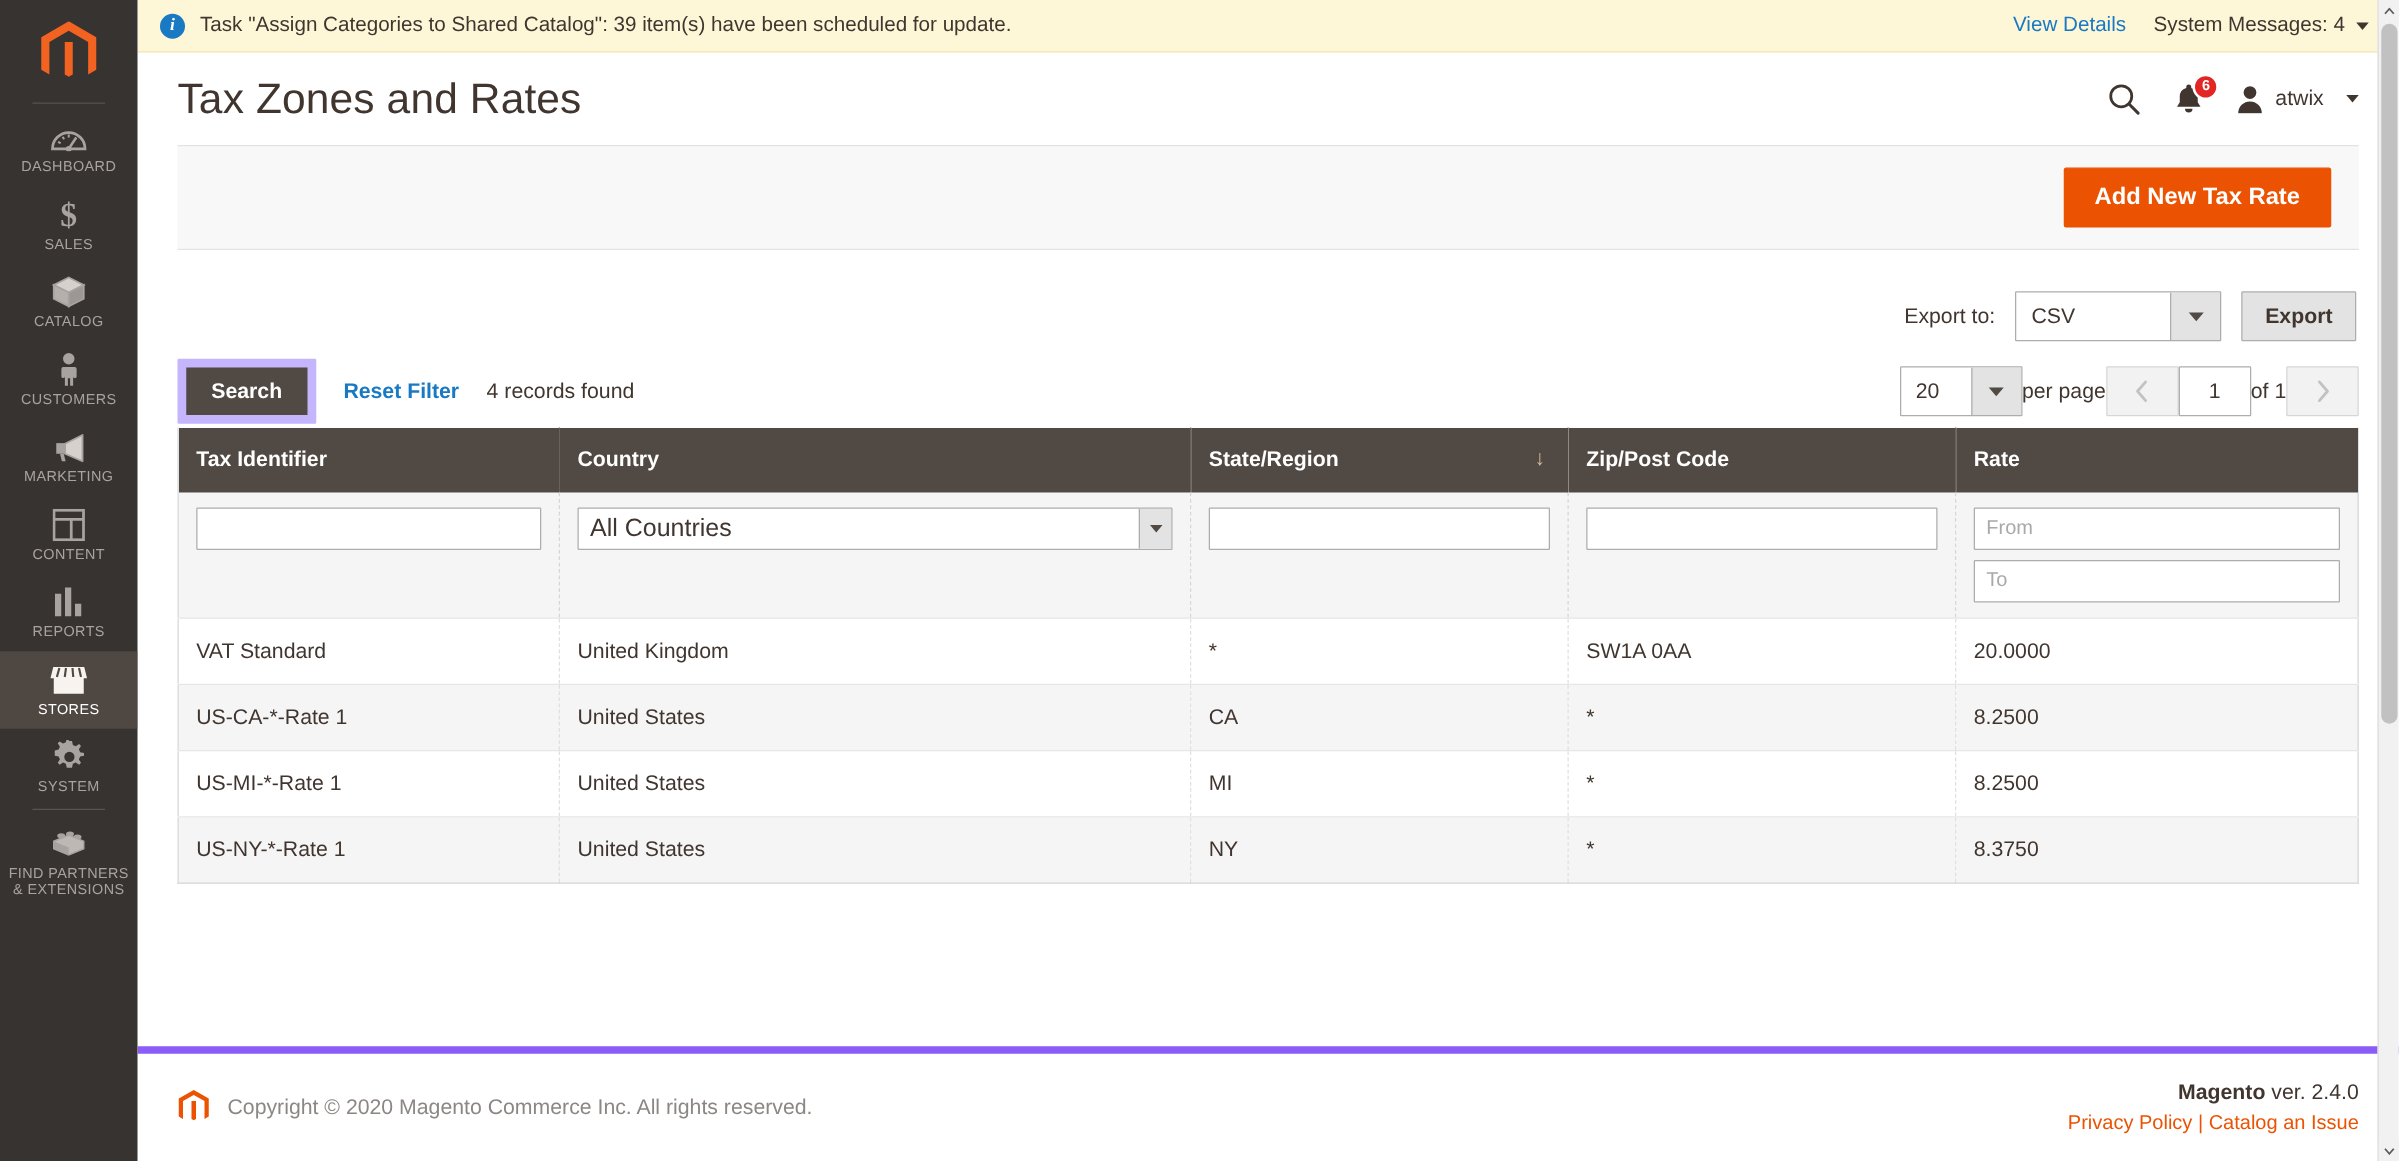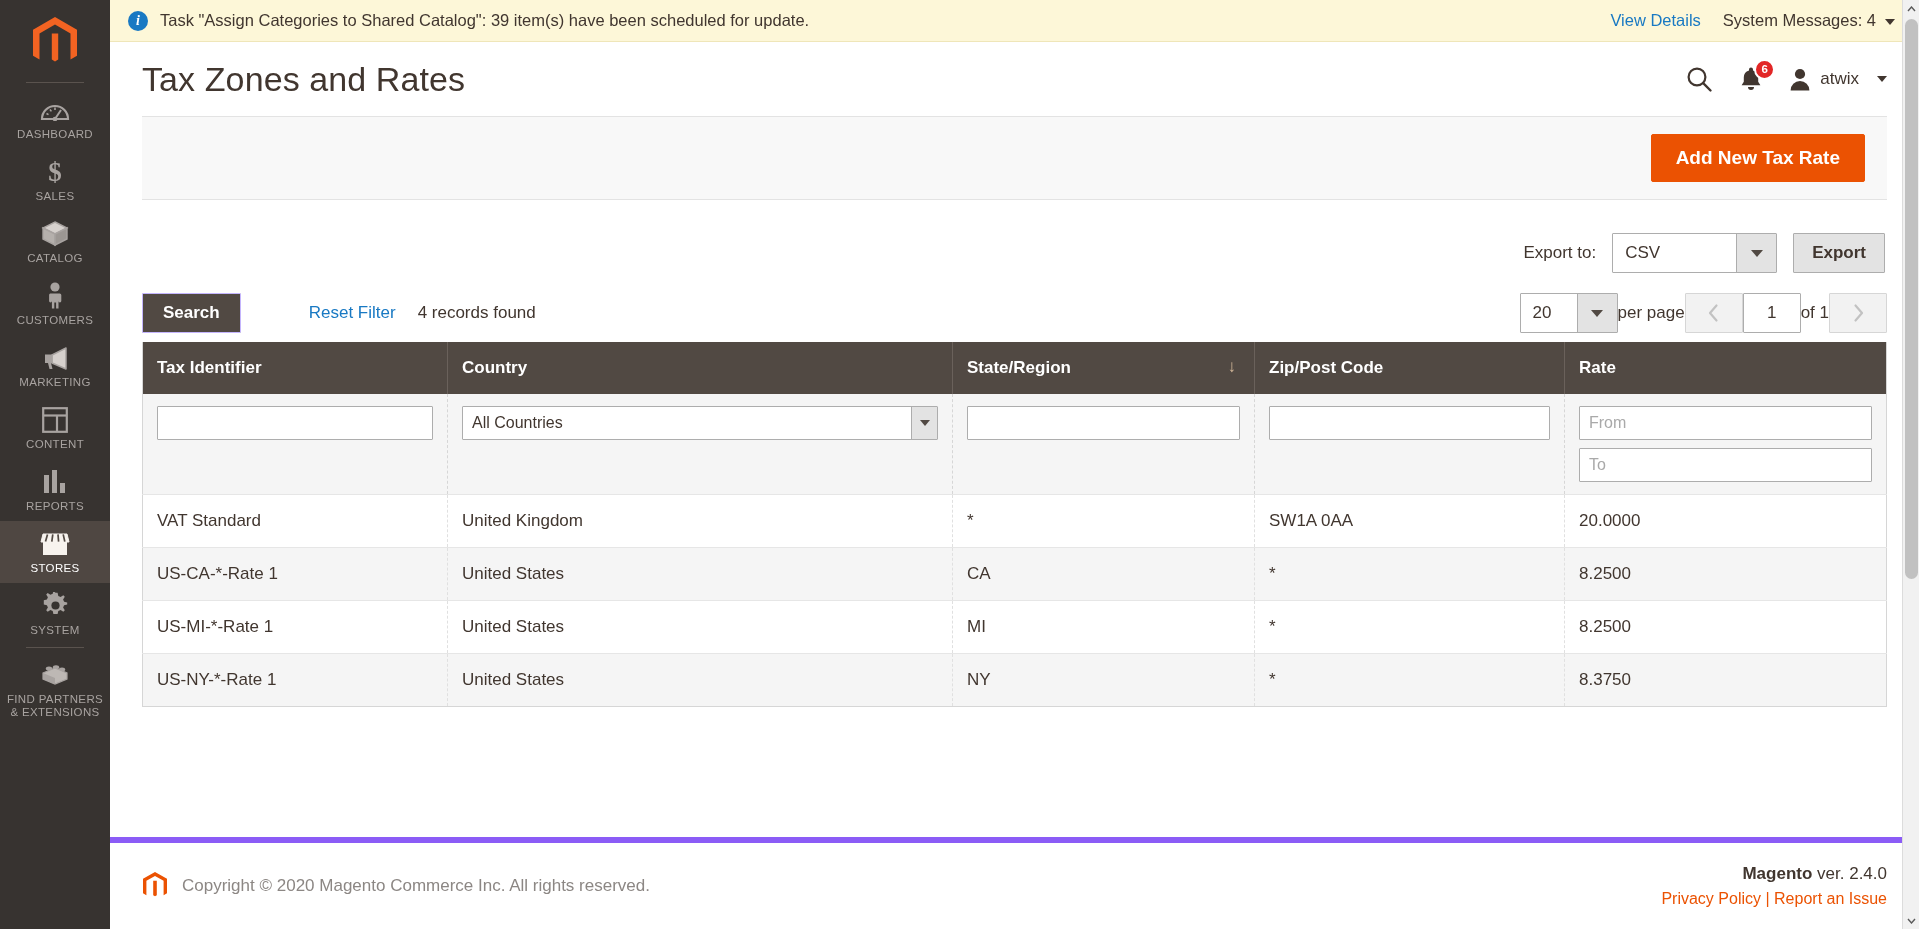--- a/index.html
+++ b/index.html
@@ -142,25 +142,25 @@
     cursor: pointer; border-radius: 1px; font-family: "Liberation Sans", sans-serif;
   }
 
   
   .grid-toolbar {
     display: flex; align-items: center; justify-content: space-between;
     height: 50px; margin-top: 10px;
   }
   .toolbar-left { display: flex; align-items: center; gap: 22px; }
   .btn-search {
-    background: #514943; color: #ffffff; border: 1px solid #c4b5fd;
+    background: #514943; color: #ffffff; border: 7px solid #c4b5fd;
     font-size: 17px; font-weight: bold; padding: 9px 20px; cursor: pointer;
     border-radius: 1px; font-family: "Liberation Sans", sans-serif;
   }
-  .reset-filter { color: #1979c3; font-size: 17px; font-weight: normal; cursor: pointer; margin-left: 46px; }
+  .reset-filter { color: #1979c3; font-size: 17px; font-weight: bold; cursor: pointer; }
   .records-found { color: #41362f; font-size: 17px; }
 
   .toolbar-right { display: flex; align-items: center; }
   .select-box.small { width: 98px; height: 40px; }
   .per-page-label { font-size: 17px; color: #41362f; }
   .pager-btn {
     width: 58px; height: 40px; background: #f2f2f2; border: 1px solid #d6d6d6;
     display: flex; align-items: center; justify-content: center; cursor: pointer;
     border-radius: 1px;
   }
@@ -196,21 +196,21 @@
   .f-input {
     width: 100%; height: 34px; border: 1px solid #adadad; background: #fff;
     font-size: 16px; color: #41362f; padding: 0 9px; border-radius: 1px;
     font-family: "Liberation Sans", sans-serif;
   }
   .f-input::placeholder { color: #a9a9a9; }
   .f-select {
     width: 100%; height: 34px; display: flex; align-items: stretch;
     border: 1px solid #adadad; background: #fff; border-radius: 1px; cursor: pointer; overflow: hidden;
   }
-  .f-select .select-value { font-size: 16px; padding: 0 9px; }
+  .f-select .select-value { font-size: 20px; padding: 0 9px; }
   .f-select .select-arrow { width: 26px; }
   .f-select .arrow-tri { border-left-width: 5px; border-right-width: 5px; border-top-width: 6px; }
   .f-stack { display: flex; flex-direction: column; gap: 8px; }
 
   .grid tbody tr.data-row td {
     font-size: 17px; color: #41362f;
     padding: 16px 14px; height: 50px;
     border-top: 1px solid #e6e6e6;
     border-right: 1px dashed #e0e0e0;
     cursor: pointer;
@@ -560,21 +560,21 @@
           <polygon points="13,1 25,7.8 25,22.2 21.6,24.2 21.6,9.8 13,5 4.4,9.8 4.4,24.2 1,22.2 1,7.8" fill="#eb5202"></polygon>
           <polygon points="14.8,24.2 14.8,9.8 11.2,9.8 11.2,24.2 13,25.2" fill="#eb5202"></polygon>
         </svg>
         <span class="copyright">Copyright © 2020 Magento Commerce Inc. All rights reserved.</span>
       </div>
       <div class="foot-right">
         <div class="magento-ver"><b>Magento</b><span> ver. 2.4.0</span></div>
         <div class="foot-links">
           <a>Privacy Policy</a>
           <span class="sep">|</span>
-          <a>Report an Issue</a>
+          <a>Catalog an Issue</a>
         </div>
       </div>
     </div>
 
   </div>
 
   <div class="scrollbar">
     <div class="sb-arrow-top">
       <svg width="9" height="6" viewBox="0 0 9 6">
         <polyline points="1,5 4.5,1 8,5" fill="none" stroke="#5a5a5a" stroke-width="1.4"></polyline>

